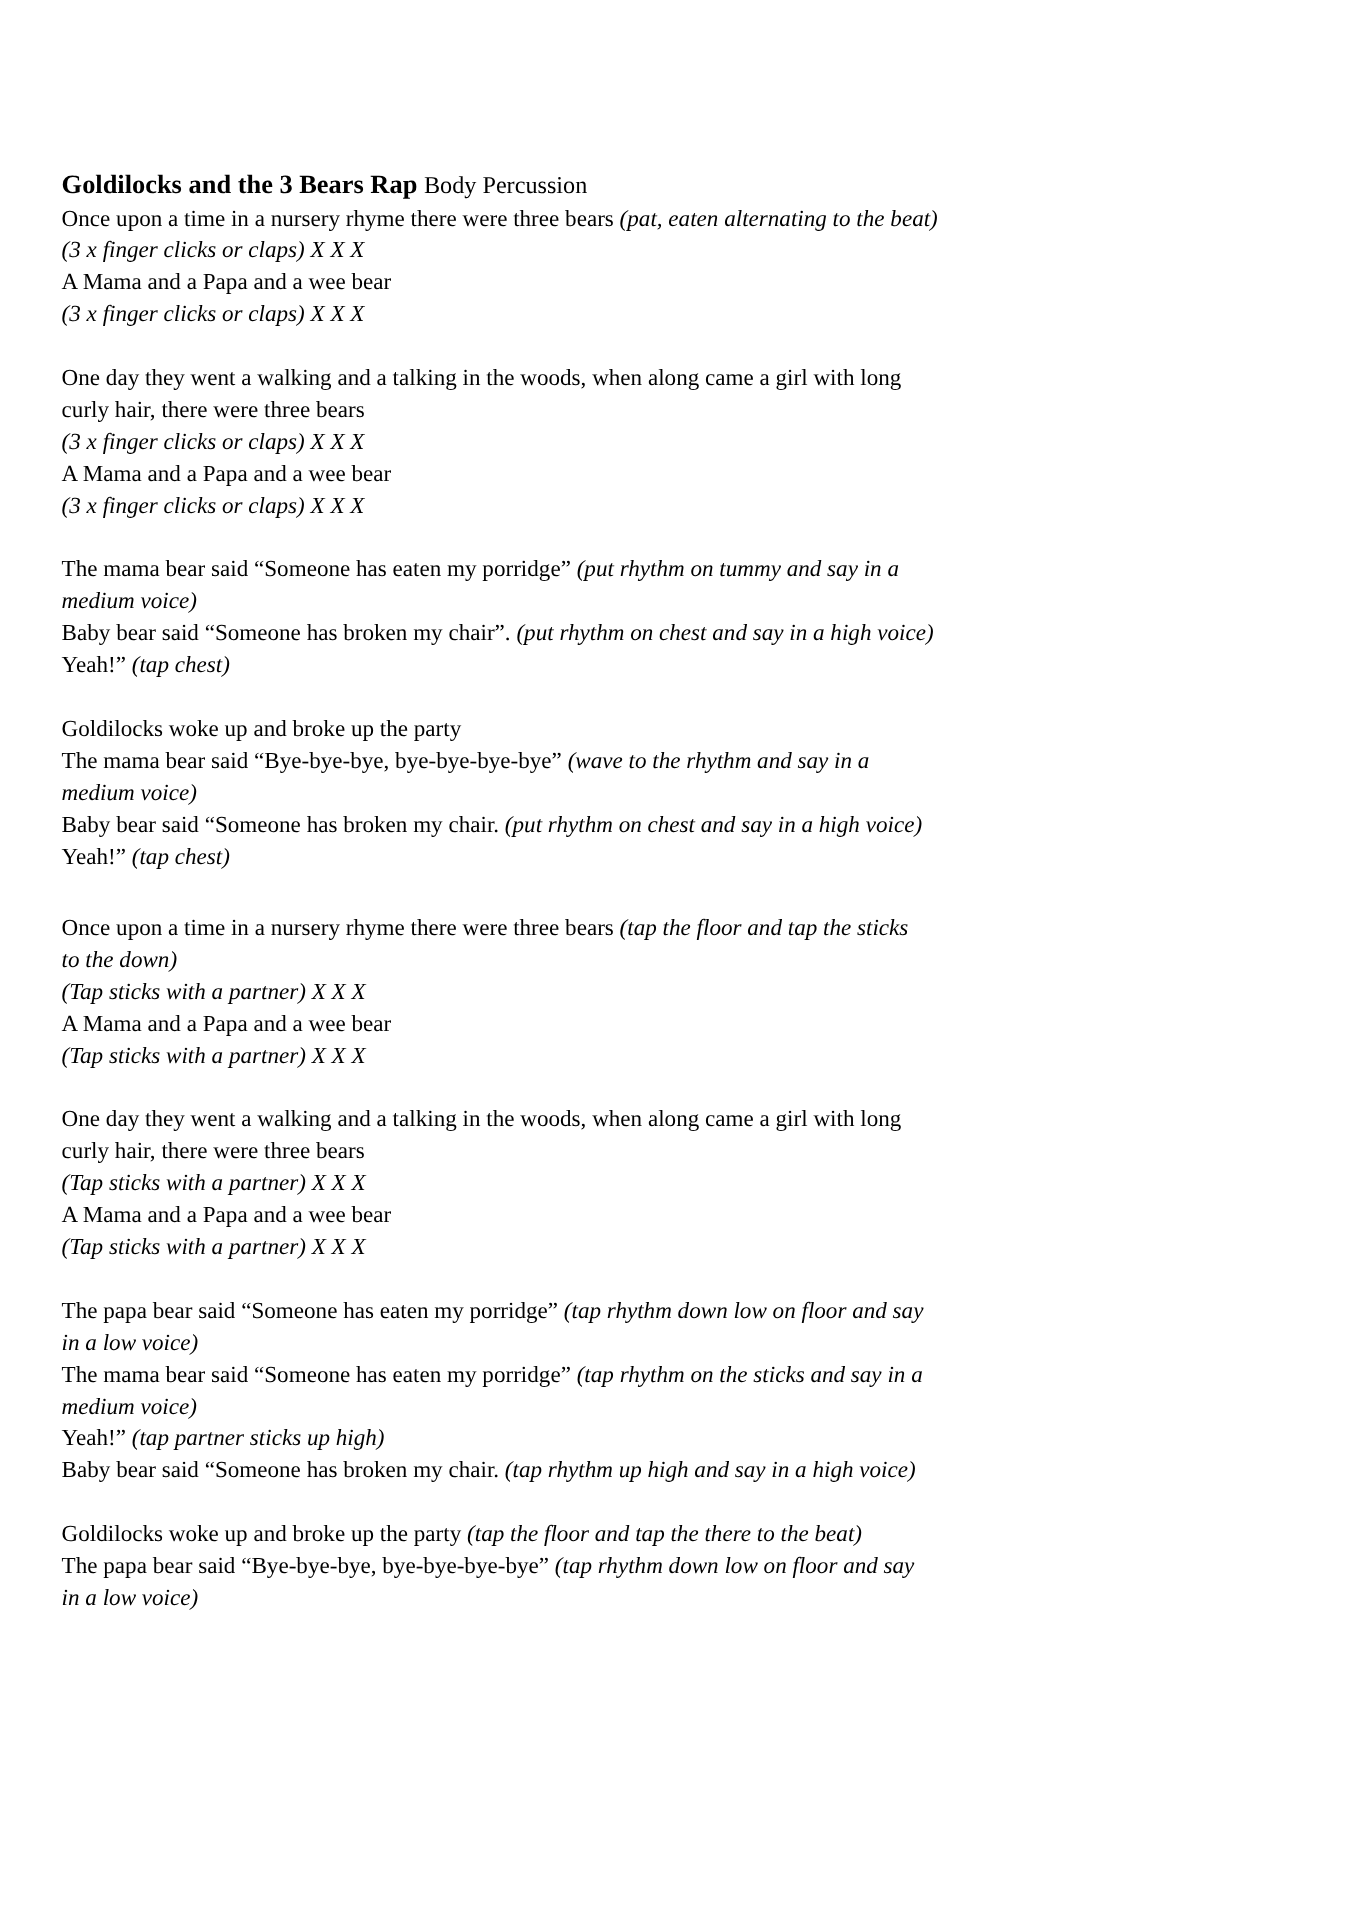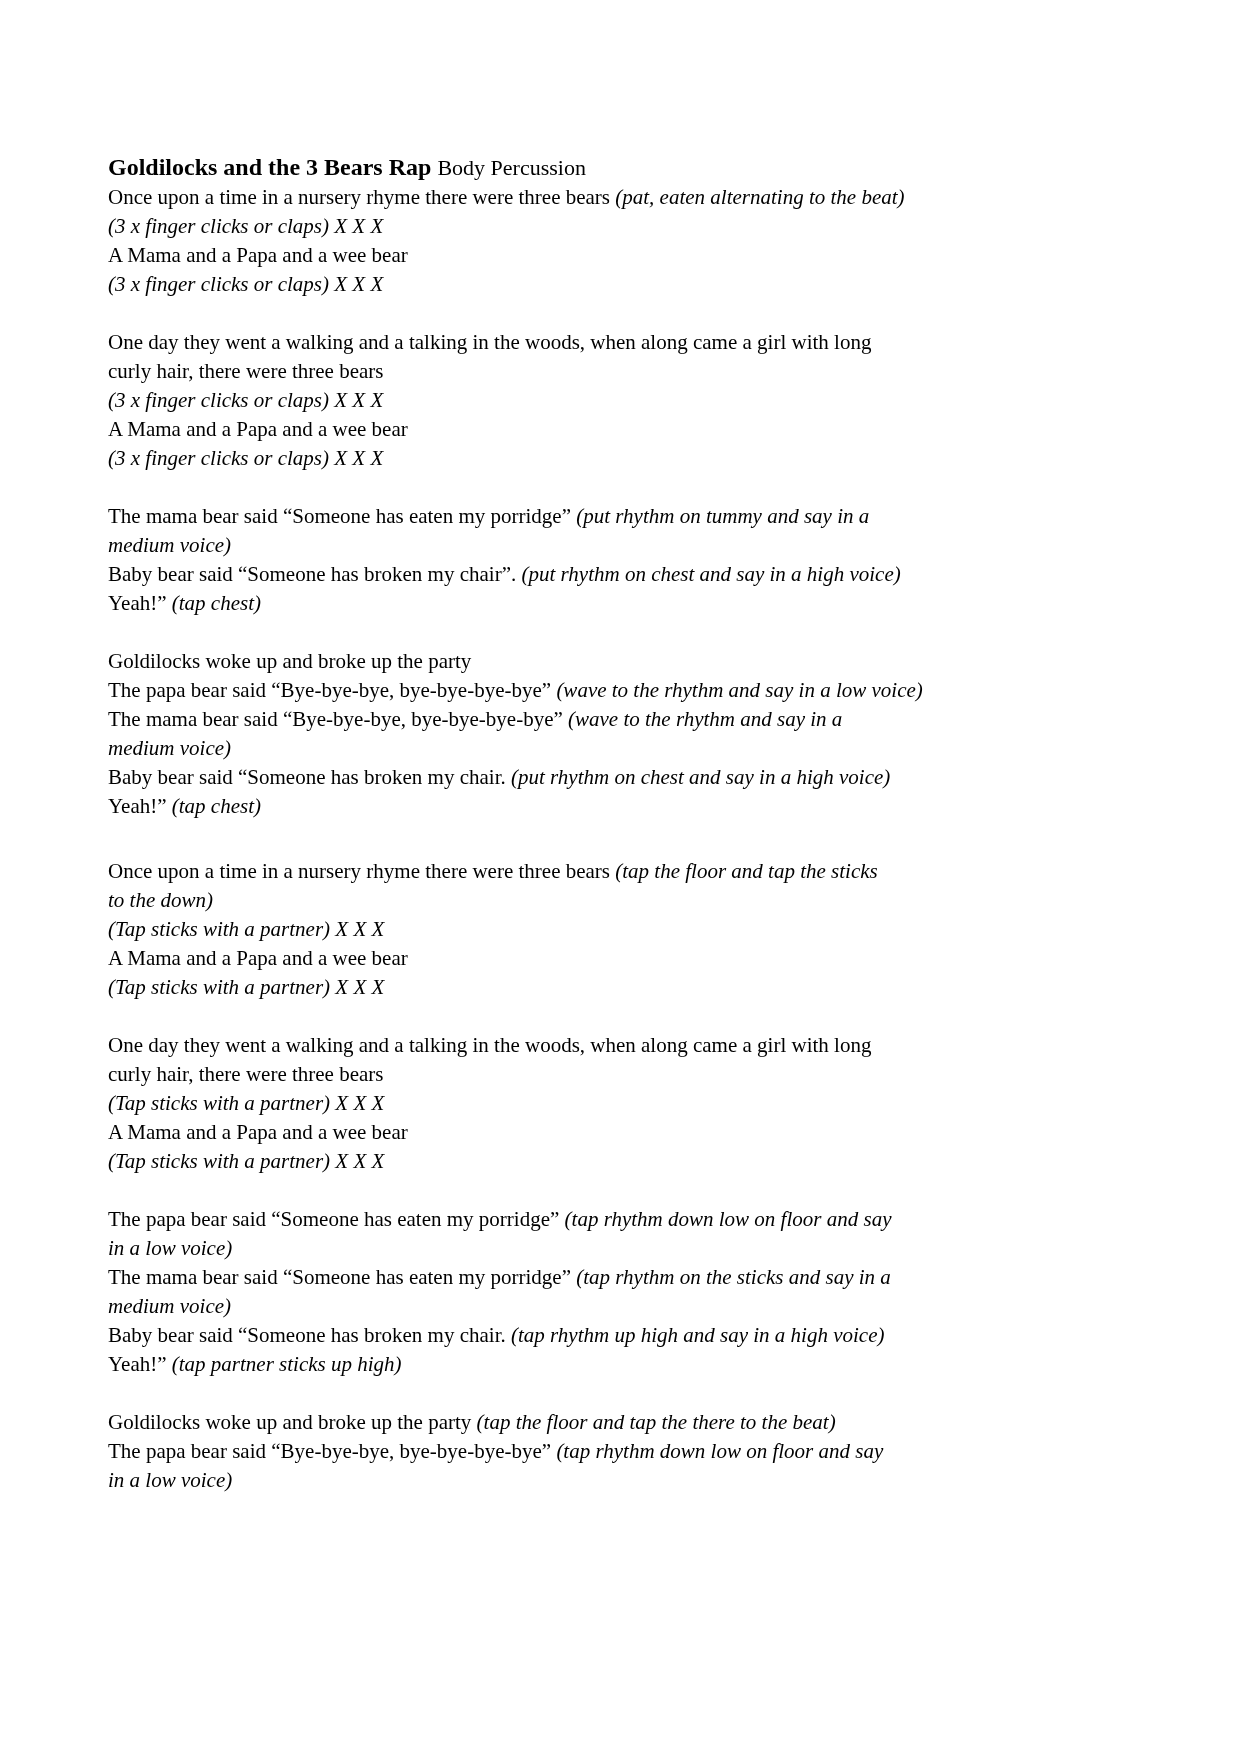--- a/index.html
+++ b/index.html
@@ -2,21 +2,21 @@
 <html><head>
 <meta charset="utf-8">
 <style>
   html, body { margin: 0; padding: 0; background: #ffffff; }
   .page {
     position: relative;
     width: 1240px;
     height: 1530px;
     background: #ffffff;
     box-sizing: border-box;
-    padding: 152px 200px 0 108px;
+    padding: 152px 200px 0 56px;
     font-family: "Liberation Serif", "DejaVu Serif", serif;
     color: #000000;
     overflow: hidden;
   }
   .doc p { margin: 0; }
   .line {
     font-size: 21px;
     line-height: 29px;
   }
   .heading {
@@ -43,36 +43,35 @@
       <p class="line"><span class="">One day they went a walking and a talking in the woods, when along came a girl with long</span><br><span class="">curly hair, there were three bears</span></p>
       <p class="line"><span class="i">(3 x finger clicks or claps) X X X</span></p>
       <p class="line"><span class="">A Mama and a Papa and a wee bear</span></p>
       <p class="line"><span class="i">(3 x finger clicks or claps) X X X</span></p>
       <p class="spacer"></p>
       <p class="line"><span class="">The mama bear said “Someone has eaten my porridge” </span><span class="i">(put rhythm on tummy and say in a</span><br><span class="i">medium voice)</span></p>
       <p class="line"><span class="">Baby bear said “Someone has broken my chair”. </span><span class="i">(put rhythm on chest and say in a high voice)</span></p>
       <p class="line"><span class="">Yeah!” </span><span class="i">(tap chest)</span></p>
       <p class="spacer"></p>
       <p class="line"><span class="">Goldilocks woke up and broke up the party</span></p>
-      <p class="line"><span class="">The papa bear said “Bye-bye-bye, bye-bye-bye-bye” </span><span class="i">(wave to the rhythm and say in a low voice)</span></p>
       <p class="line"><span class="">The mama bear said “Bye-bye-bye, bye-bye-bye-bye” </span><span class="i">(wave to the rhythm and say in a</span><br><span class="i">medium voice)</span></p>
       <p class="line"><span class="">Baby bear said “Someone has broken my chair. </span><span class="i">(put rhythm on chest and say in a high voice)</span></p>
       <p class="line"><span class="">Yeah!” </span><span class="i">(tap chest)</span></p>
       <p class="spacer2"></p>
       <p class="line"><span class="">Once upon a time in a nursery rhyme there were three bears </span><span class="i">(tap the floor and tap the sticks</span><br><span class="i">to the down)</span></p>
       <p class="line"><span class="i">(Tap sticks with a partner) X X X</span></p>
       <p class="line"><span class="">A Mama and a Papa and a wee bear</span></p>
       <p class="line"><span class="i">(Tap sticks with a partner) X X X</span></p>
       <p class="spacer"></p>
       <p class="line"><span class="">One day they went a walking and a talking in the woods, when along came a girl with long</span><br><span class="">curly hair, there were three bears</span></p>
       <p class="line"><span class="i">(Tap sticks with a partner) X X X</span></p>
       <p class="line"><span class="">A Mama and a Papa and a wee bear</span></p>
       <p class="line"><span class="i">(Tap sticks with a partner) X X X</span></p>
       <p class="spacer"></p>
       <p class="line"><span class="">The papa bear said “Someone has eaten my porridge” </span><span class="i">(tap rhythm down low on floor and say</span><br><span class="i">in a low voice)</span></p>
       <p class="line"><span class="">The mama bear said “Someone has eaten my porridge” </span><span class="i">(tap rhythm on the sticks and say in a</span><br><span class="i">medium voice)</span></p>
+      <p class="line"><span class="">Yeah!” </span><span class="i">(tap partner sticks up high)</span></p>
       <p class="line"><span class="">Baby bear said “Someone has broken my chair. </span><span class="i">(tap rhythm up high and say in a high voice)</span></p>
-      <p class="line"><span class="">Yeah!” </span><span class="i">(tap partner sticks up high)</span></p>
       <p class="spacer"></p>
       <p class="line"><span class="">Goldilocks woke up and broke up the party </span><span class="i">(tap the floor and tap the there to the beat)</span></p>
       <p class="line"><span class="">The papa bear said “Bye-bye-bye, bye-bye-bye-bye” </span><span class="i">(tap rhythm down low on floor and say</span><br><span class="i">in a low voice)</span></p>
     </div>
 </div>
 
 </body></html>

